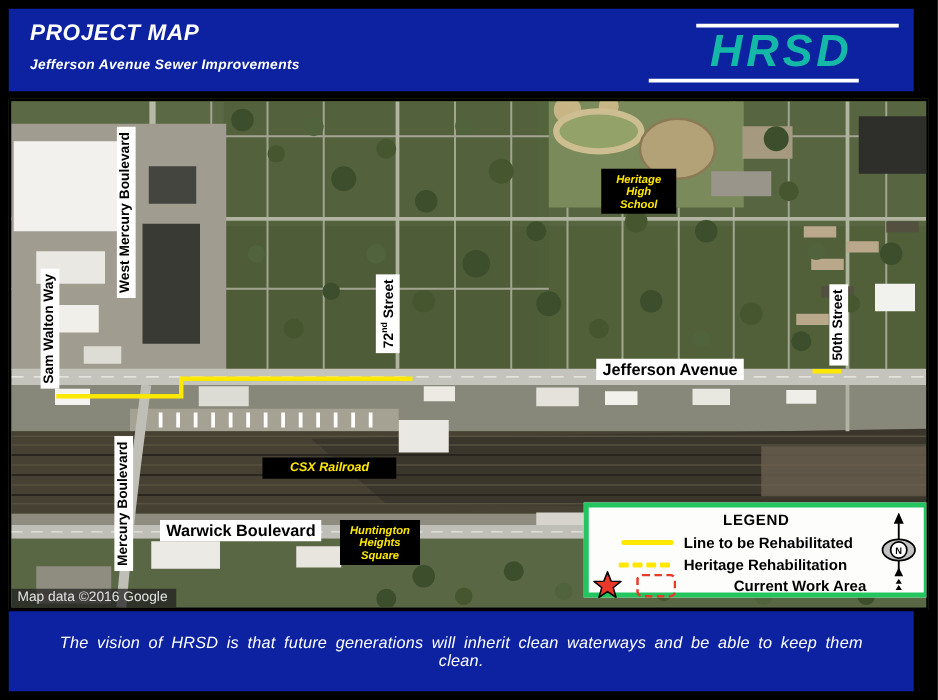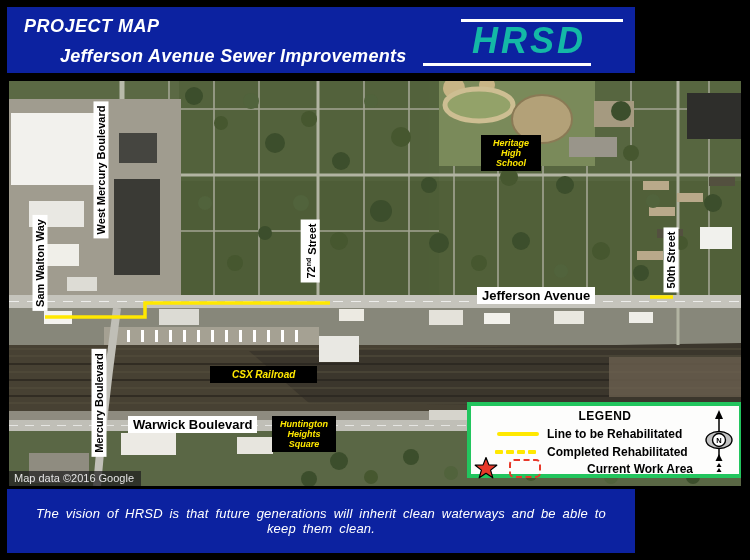--- a/index.html
+++ b/index.html
@@ -2,29 +2,29 @@
 <html><head>
 <meta charset="utf-8">
 <style>
   html,body { margin:0; padding:0; background:#222; }
   .page {
     position:relative; width:750px; height:560px; background:#000;
     font-family:"Liberation Sans", sans-serif; overflow:hidden;
     -webkit-font-smoothing:antialiased;
   }
   
-  .banner { position:absolute; left:7px; width:628px; background:#0c22a0; }
+  .banner { position:absolute; left:7px; width:724px; background:#0c22a0; }
   .header { top:7px; height:66px; }
   .header-title {
     position:absolute; left:17px; top:9px; color:#fff;
     font-size:18px; font-weight:bold; font-style:italic; letter-spacing:0.5px;
   }
   .header-subtitle {
     position:absolute; left:17px; top:39px; color:#fff;
-    font-size:18px; font-weight:bold; font-style:italic; letter-spacing:0.3px;margin-left:36px;
+    font-size:11px; font-weight:bold; font-style:italic; letter-spacing:0.3px;
   }
   .logo { position:absolute; right:10px; top:10px; width:202px; height:52px; }
   .logo-line-top { position:absolute; left:38px; top:2px; width:162px; height:3px; background:#fff; }
   .logo-text {
     position:absolute; left:10px; top:4px; width:192px; text-align:center;
     color:#14b8a6; font-size:36px; font-weight:bold; font-style:italic;
     letter-spacing:3px; line-height:40px;
   }
   .logo-line-bottom { position:absolute; left:0; top:46px; width:168px; height:3px; background:#fff; }
   
@@ -297,21 +297,21 @@
 
     <div class="legend">
       <div class="legend-title">LEGEND</div>
 
       <div class="sw-solid"></div>
       <div class="legend-label lbl-1">Line to be Rehabilitated</div>
 
       <div class="sw-dash">
         <span></span><span></span><span></span><span></span>
       </div>
-      <div class="legend-label lbl-2">Completed Rehabilitated</div>
+      <div class="legend-label lbl-2">Heritage Rehabilitation</div>
 
       <svg class="work-star" width="24" height="24" viewBox="0 0 24 24">
         <polygon points="12,1.5 14.9,8.9 22.8,9.2 16.6,14.1 18.8,21.8 12,17.3 5.2,21.8 7.4,14.1 1.2,9.2 9.1,8.9" fill="#e8392a" stroke="#000" stroke-width="1.2" stroke-linejoin="round"></polygon>
       </svg>
       <div class="work-box"></div>
       <div class="legend-label lbl-3">Current Work Area</div>
 
       <svg class="compass" width="30" height="66" viewBox="0 0 30 66">
         <line x1="15" y1="7" x2="15" y2="30" stroke="#000" stroke-width="1.5"></line>
         <polygon points="15,0 11,9 19,9" fill="#000"></polygon>

